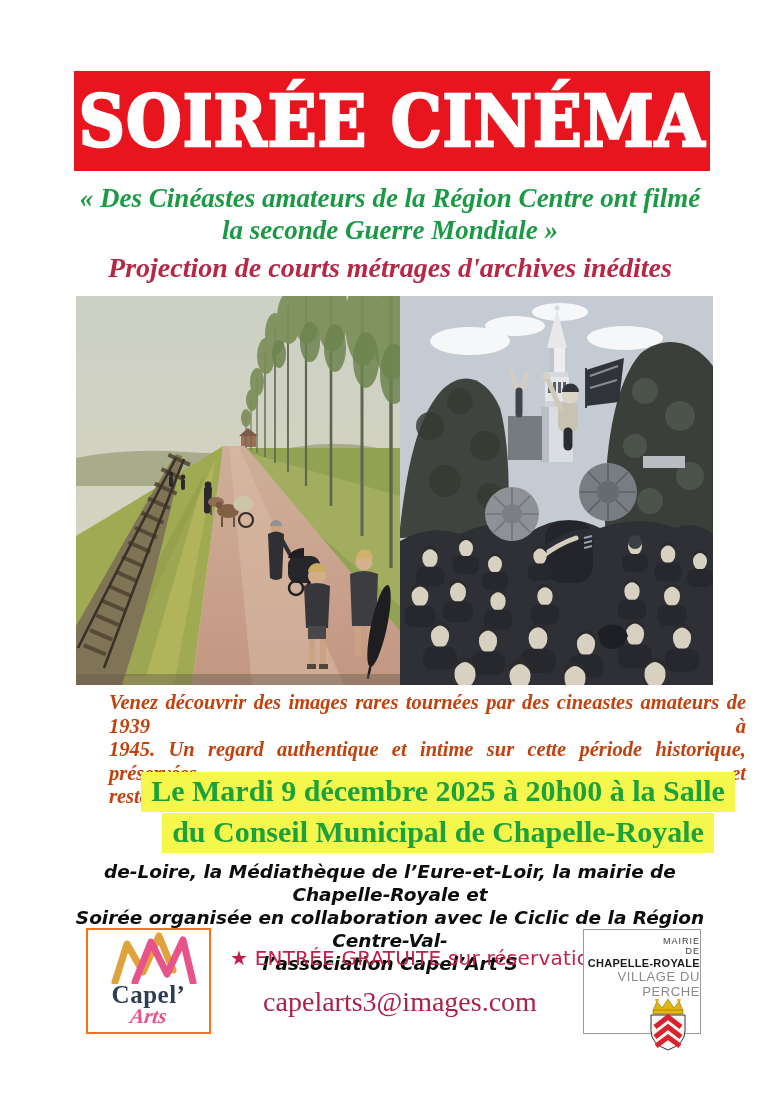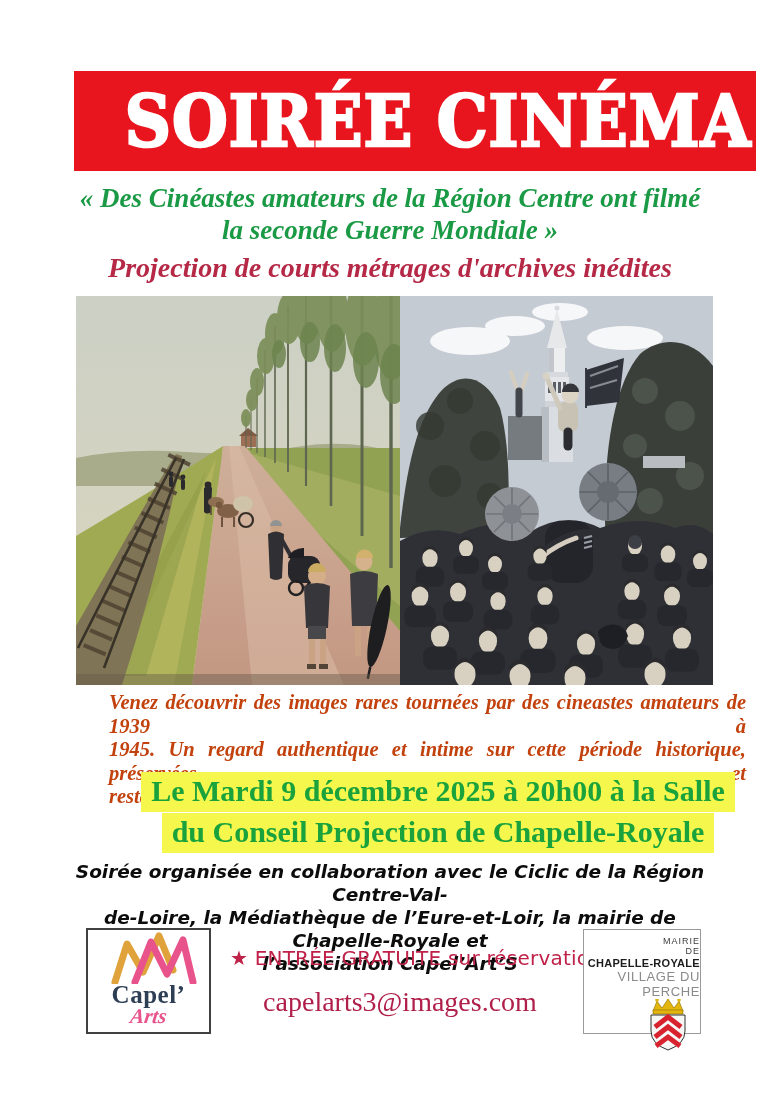--- a/index.html
+++ b/index.html
@@ -1,21 +1,21 @@
 <!DOCTYPE html>
 <html><head>
 <meta charset="utf-8">
 <style>
   html,body{margin:0;padding:0;background:#ffffff;}
   .page{position:relative;width:780px;height:1102px;background:#ffffff;overflow:hidden;
         font-family:"Liberation Serif",serif;}
 
   
   .banner{position:absolute;left:74px;top:71px;width:636px;height:100px;background:#e8151e;
-          display:flex;align-items:center;justify-content:center;padding-left:46px;}
+          display:flex;align-items:center;justify-content:center;}
   .banner-title{color:#ffffff;font-family:"DejaVu Serif",serif;font-weight:bold;
                 font-size:64px;letter-spacing:1px;line-height:1;
                 -webkit-text-stroke:2.4px #ffffff;transform:scaleY(1.12);white-space:nowrap;}
 
   
   .subtitle{position:absolute;left:0;top:182px;width:780px;text-align:center;
             color:#1b9a45;font-weight:bold;font-style:italic;font-size:27px;line-height:32px;}
 
   
   .tagline{position:absolute;left:0;top:252px;width:780px;text-align:center;
@@ -37,21 +37,21 @@
   .event .hl{display:inline-block;background:#f6f74d;color:#1aa23c;font-weight:bold;
              font-size:30px;line-height:38px;padding:0 10px 2px 10px;}
 
   
   .organizers{position:absolute;left:60px;top:860px;width:660px;text-align:center;
               color:#0c0c0c;font-family:"DejaVu Sans",sans-serif;font-weight:bold;
               font-style:italic;font-size:18.5px;line-height:23px;}
 
   
   .capel-logo{position:absolute;left:86px;top:928px;width:121px;height:102px;
-              border:2px solid #404040;background:#ffffff;text-align:center;}
+              border:2px solid #f97316;background:#ffffff;text-align:center;}
   .capel-name{color:#2e3f55;font-family:"Liberation Serif",serif;font-weight:bold;
               font-size:25px;line-height:22px;margin-top:-4px;letter-spacing:0.5px;}
   .capel-arts{color:#e8538c;font-family:"Liberation Serif",serif;font-weight:bold;
               font-style:italic;font-size:21px;line-height:20px;transform:skewX(-8deg);}
 
   .center-block{position:absolute;left:230px;top:946px;width:340px;text-align:center;}
   .admission{color:#c02148;font-family:"DejaVu Sans",sans-serif;font-weight:normal;
              font-size:20px;letter-spacing:0.2px;white-space:nowrap;}
   .email{margin-top:16px;color:#b01f4a;font-family:"Liberation Serif",serif;font-size:28px;}
 
@@ -318,27 +318,27 @@
     <div class="desc-line">Venez découvrir des images rares tournées par des cineastes amateurs de 1939 à</div>
     <div class="desc-line">1945. Un regard authentique et intime sur cette période historique, préservées et</div>
     <div class="desc-line">restaurées par le Ciclic de la Région Centre Val-de-loire.</div>
   </div>
 
   <div class="event">
     <div class="line">
       <span class="hl">Le Mardi 9 décembre 2025 à 20h00 à la Salle</span>
     </div>
     <div class="line">
-      <span class="hl">du Conseil Projection de Chapelle-Royale</span>
+      <span class="hl">du Conseil Municipal de Chapelle-Royale</span>
     </div>
   </div>
 
   <div class="organizers">
+    <div>de-Loire, la Médiathèque de l’Eure-et-Loir, la mairie de Chapelle-Royale et</div>
     <div>Soirée organisée en collaboration avec le Ciclic de la Région Centre-Val-</div>
-    <div>de-Loire, la Médiathèque de l’Eure-et-Loir, la mairie de Chapelle-Royale et</div>
     <div>l’association Capel’Art’S</div>
   </div>
 
   <div class="capel-logo">
     <svg width="100" height="54" viewBox="0 0 100 54">
       <polyline points="16,52 28,14 44,42 60,6 74,40" fill="none" stroke="#e0a33c" stroke-width="7" stroke-linejoin="round" stroke-linecap="round"></polyline>
       <polyline points="36,52 52,12 68,44 84,10 94,52" fill="none" stroke="#e8538c" stroke-width="7" stroke-linejoin="round" stroke-linecap="round"></polyline>
     </svg>
     <div class="capel-name">Capel’</div>
     <div class="capel-arts">Arts</div>

